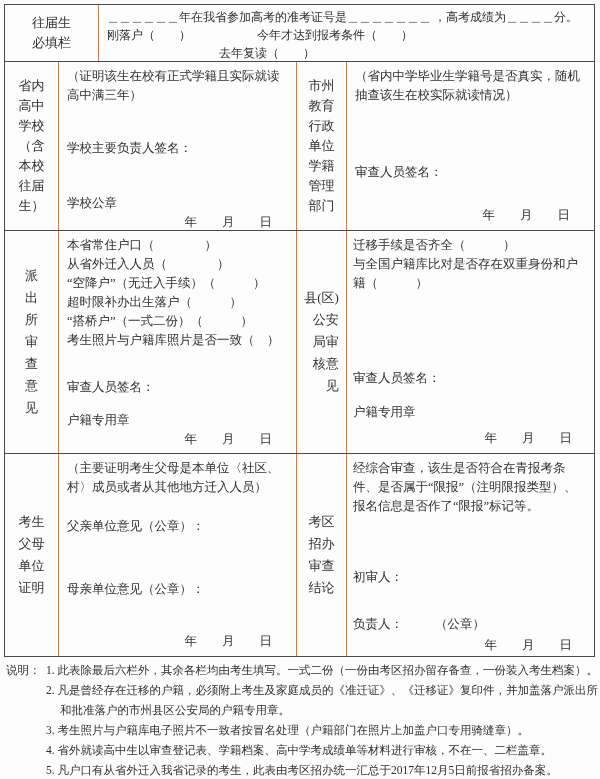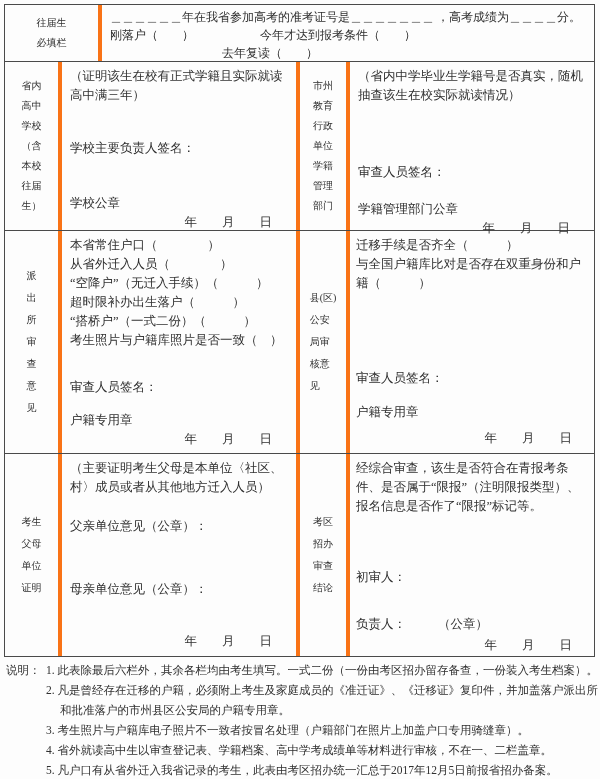--- a/index.html
+++ b/index.html
@@ -7,26 +7,26 @@
     width:600px; height:779px; background:#fdfdfd;
     font-family:"Liberation Serif","DejaVu Serif",serif;
     color:#2f2f2f; position:relative; overflow:hidden;
   }
   .form-table {
     position:absolute; left:4px; top:4px; width:591px;
     border:1px solid #4a4a4a; box-sizing:border-box;
   }
   .trow { display:flex; border-top:1px solid #4a4a4a; align-items:stretch; }
   .trow:first-child { border-top:none; }
-  .cell { border-left:4px solid #f97316; box-sizing:border-box; }
+  .cell { border-left:1px solid #f97316; box-sizing:border-box; }
   .cell:first-child { border-left:none; }
   .head {
     display:flex; align-items:center; justify-content:center;
-    text-align:left; white-space:pre-line;
-    font-size:10px; line-height:20px;
+    text-align:right; white-space:pre-line;
+    font-size:13px; line-height:20px;
   }
   .body { padding:5px 8px; font-size:12.5px; line-height:19px; display:flex; flex-direction:column; }
   .flex1 { flex:1; }
   
   .r1 { height:56px; }
   .r2 { height:168px; }
   .r3 { height:222px; }
   .r4 { height:202px; }
   
   .w-r1h { width:93px; }
@@ -108,21 +108,20 @@
     <div class="cell head w-h2">市州
 教育
 行政
 单位
 学籍
 管理
 部门</div>
     <div class="cell body flex1">
       <div class="para">（省内中学毕业生学籍号是否真实，随机抽查该生在校实际就读情况）</div>
       <div class="sign-r">审查人员签名：</div>
-      <div class="seal-r">学籍管理部门公章</div>
       <div class="dateline">年　　月　　日</div>
     </div>
   </div>
 
   <div class="trow r3">
     <div class="cell head w-h1">派
 出
 所
 审
 查

